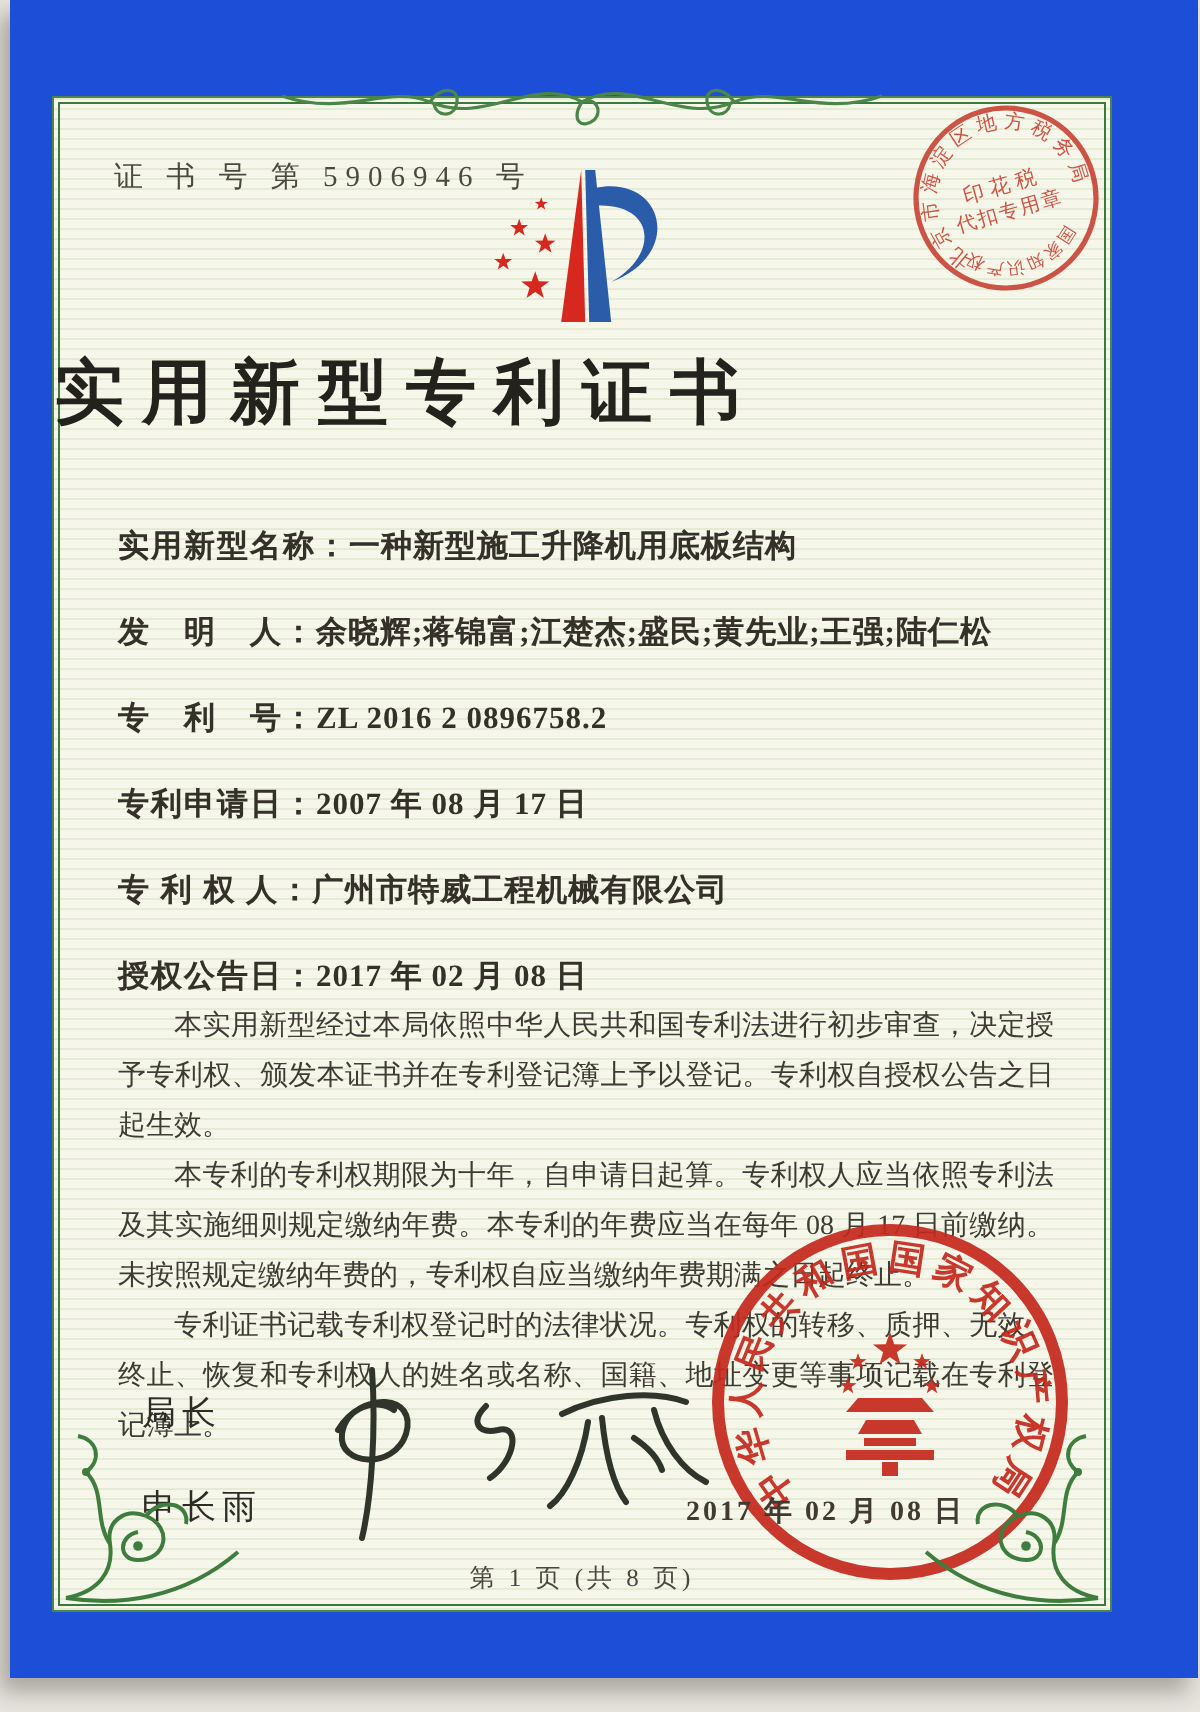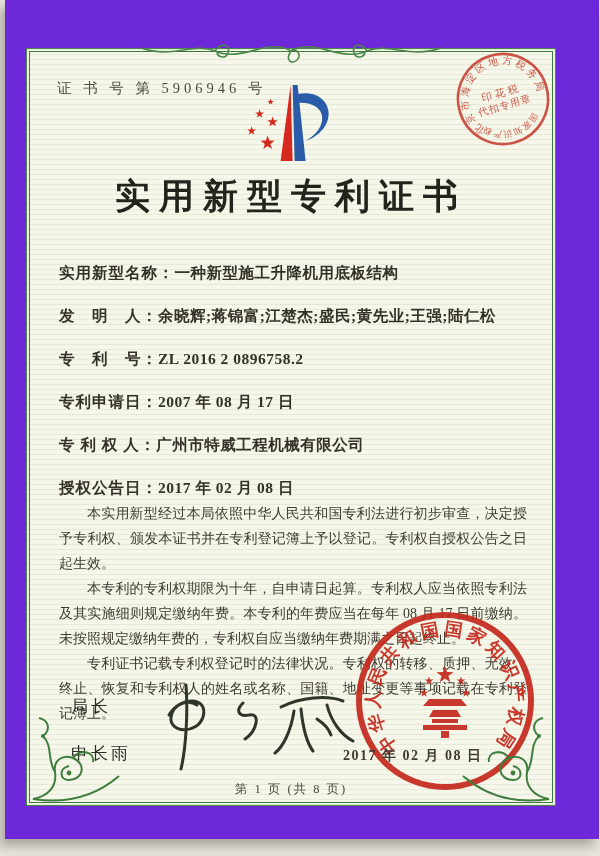--- a/index.html
+++ b/index.html
@@ -3,40 +3,40 @@
 <meta charset="utf-8">
 <style>
   html,body{margin:0;padding:0;}
   body{
     width:600px;height:856px;position:relative;overflow:hidden;
     background:#e7e5de;
     font-family:"Liberation Serif","DejaVu Serif",serif;
   }
   .sheet{
     position:absolute;left:5px;top:0;right:1px;bottom:17px;
-    background:#6d28d9;
+    background:#1d4ed8;
     box-shadow:-5px 7px 10px rgba(110,108,98,.5);
   }
   .frame{
     position:absolute;left:21px;top:48px;width:528px;height:756px;
     border:1.5px solid #4b854a;
     background:
       repeating-linear-gradient(180deg, rgba(158,190,128,.20) 0 1px, rgba(255,255,255,0) 1px 5px),
       #f6f7ea;
   }
   .frame::before{
     content:"";position:absolute;inset:2px;border:1px solid #3a7a3c;pointer-events:none;
   }
   .cert-number{
     position:absolute;left:30px;top:30px;
     font-size:14.5px;letter-spacing:4px;color:#4c4a40;
   }
   .logo{position:absolute;left:50%;top:32px;transform:translateX(-52%);}
   .title{
-    position:absolute;top:124px;left:0;width:100%;text-align:center;
+    position:absolute;top:124px;left:0;width:100%;text-align:left;
     font-size:35px;font-weight:bold;letter-spacing:9px;color:#23221d;
   }
   .fields{position:absolute;left:32px;top:214px;right:30px;color:#343129;}
   .field-row{height:43px;font-size:15.5px;letter-spacing:.5px;white-space:nowrap;font-weight:bold;}
   .field-label{letter-spacing:1px;}
   .paragraphs{
     position:absolute;left:32px;right:28px;top:452px;
     font-size:14px;line-height:25px;text-align:justify;color:#3e3b33;
   }
   .paragraphs p{margin:0;text-indent:2em;}

